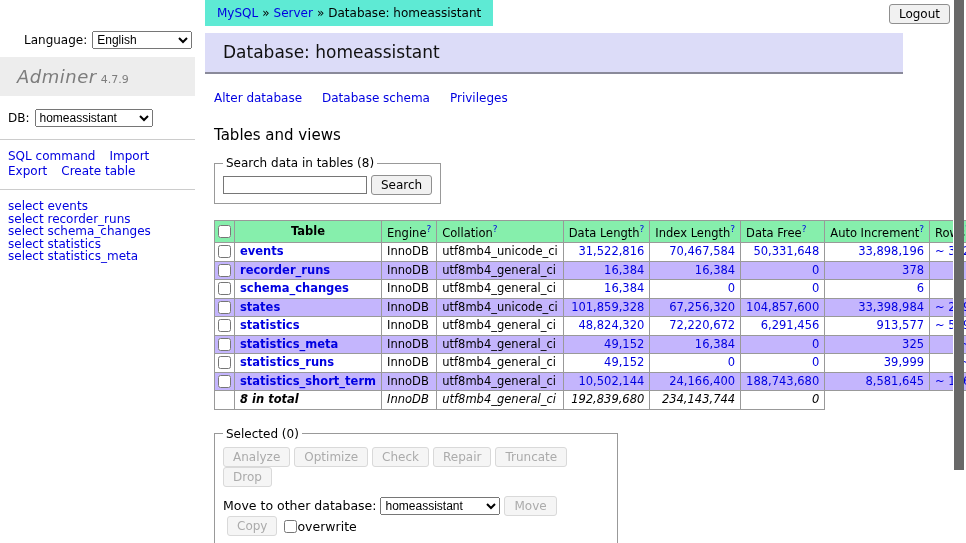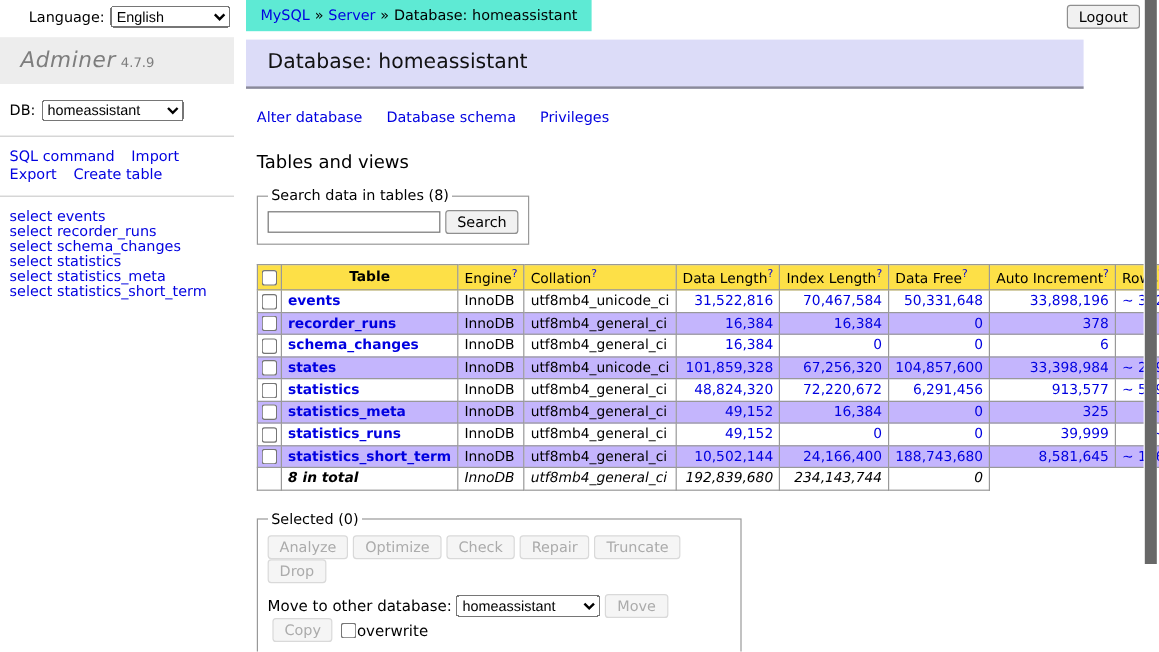--- a/index.html
+++ b/index.html
@@ -13,21 +13,21 @@
   a.link { color: #0000e0; text-decoration: none; cursor: pointer; }
 
   
   .app { display: flex; width: 966px; }
   .sidebar { width: 195px; flex: 0 0 195px; }
   .content { flex: 1 1 auto; margin-left: 10px; position: relative; }
 
   
   .lang-row { padding: 5px 0 6px 8px; }
   .lang-row label { margin-right: 5px; margin-left: 16px; }
-  .lang-row select { width: 100px; font-size: 12px; }
+  .lang-row select { width: 100px; font-size: 12px; margin-top: 26px; }
   .logo-band { background: #ededed; padding: 9px 0 9px 17px; margin: 2px 0 0; }
   .logo-band .logo-name { font-style: italic; color: #7d7d7d; font-size: 18px; letter-spacing: .5px; }
   .logo-band .logo-ver { color: #7d7d7d; font-size: 11px; margin-left: 4px; }
   .db-row { padding: 13px 8px 12px; border-bottom: 1px solid #ccc; }
   .db-row label { margin-right: 5px; }
   .db-row select { width: 118px; font-size: 12px; }
   .sb-actions { padding: 9px 8px 10px; border-bottom: 1px solid #ccc; line-height: 15px; }
   .sb-actions .gap { margin-right: 14px; }
   .sb-tables { padding: 10px 8px; }
   .sb-tables a { display: block; line-height: 12.6px; }
@@ -58,21 +58,21 @@
 
   fieldset { border: 1px solid #999; margin: 0; padding: 5px 8px 8px; }
   fieldset legend { font-size: 12px; padding: 0 3px; }
   .search-fs { display: inline-block; margin: 1px 0 2px; }
   .search-fs input[type=text] { width: 144px; height: 18px; border: 1px solid #767676; font-size: 12px; padding: 1px 3px; }
   .search-fs button { margin-left: 4px; }
 
   
   table.db { border-collapse: collapse; margin-top: 14px; font-size: 11.5px; }
   table.db th, table.db td { border: 1px solid #999; padding: 2px 5px; line-height: 13.5px; white-space: nowrap; }
-  table.db thead th { background: #fde047; font-weight: 400; text-align: left; }
+  table.db thead th { background: #86efac; font-weight: 400; text-align: left; }
   table.db thead th.c-table { text-align: center; font-weight: bold; width: 120px; }
   table.db th.check, table.db td.check { width: 19px; text-align: center; padding: 2px 3px; }
   table.db tr.odd td { background: #c4b5fd; }
   td.name a { font-weight: bold; color: #0000e0; }
   td.num { text-align: right; color: #0000e0; }
   td.num a { color: #0000e0; }
   tr.total td { background: #fff; font-style: italic; }
   tr.total td.label { font-weight: bold; }
   tr.total td.num { color: #000; }
   sup.help { font-size: 9px; color: #0000e0; cursor: pointer; }
@@ -113,21 +113,20 @@
     <div class="sb-actions">
       <div><a class="link gap">SQL command</a><a class="link">Import</a></div>
       <div><a class="link gap">Export</a><a class="link">Create table</a></div>
     </div>
     <div class="sb-tables">
         <a class="link">select events</a>
         <a class="link">select recorder_runs</a>
         <a class="link">select schema_changes</a>
         <a class="link">select statistics</a>
         <a class="link">select statistics_meta</a>
-        <a class="link">select statistics_short_term</a>
       </div>
   </div>
 
   <div class="content">
     <div class="topbar">
       <span class="breadcrumb"><a class="link">MySQL</a><span class="sep">»</span><a class="link">Server</a><span class="sep">»</span><span>Database: homeassistant</span></span>
     </div>
 
     <h2 class="page-title">Database: homeassistant</h2>
 

